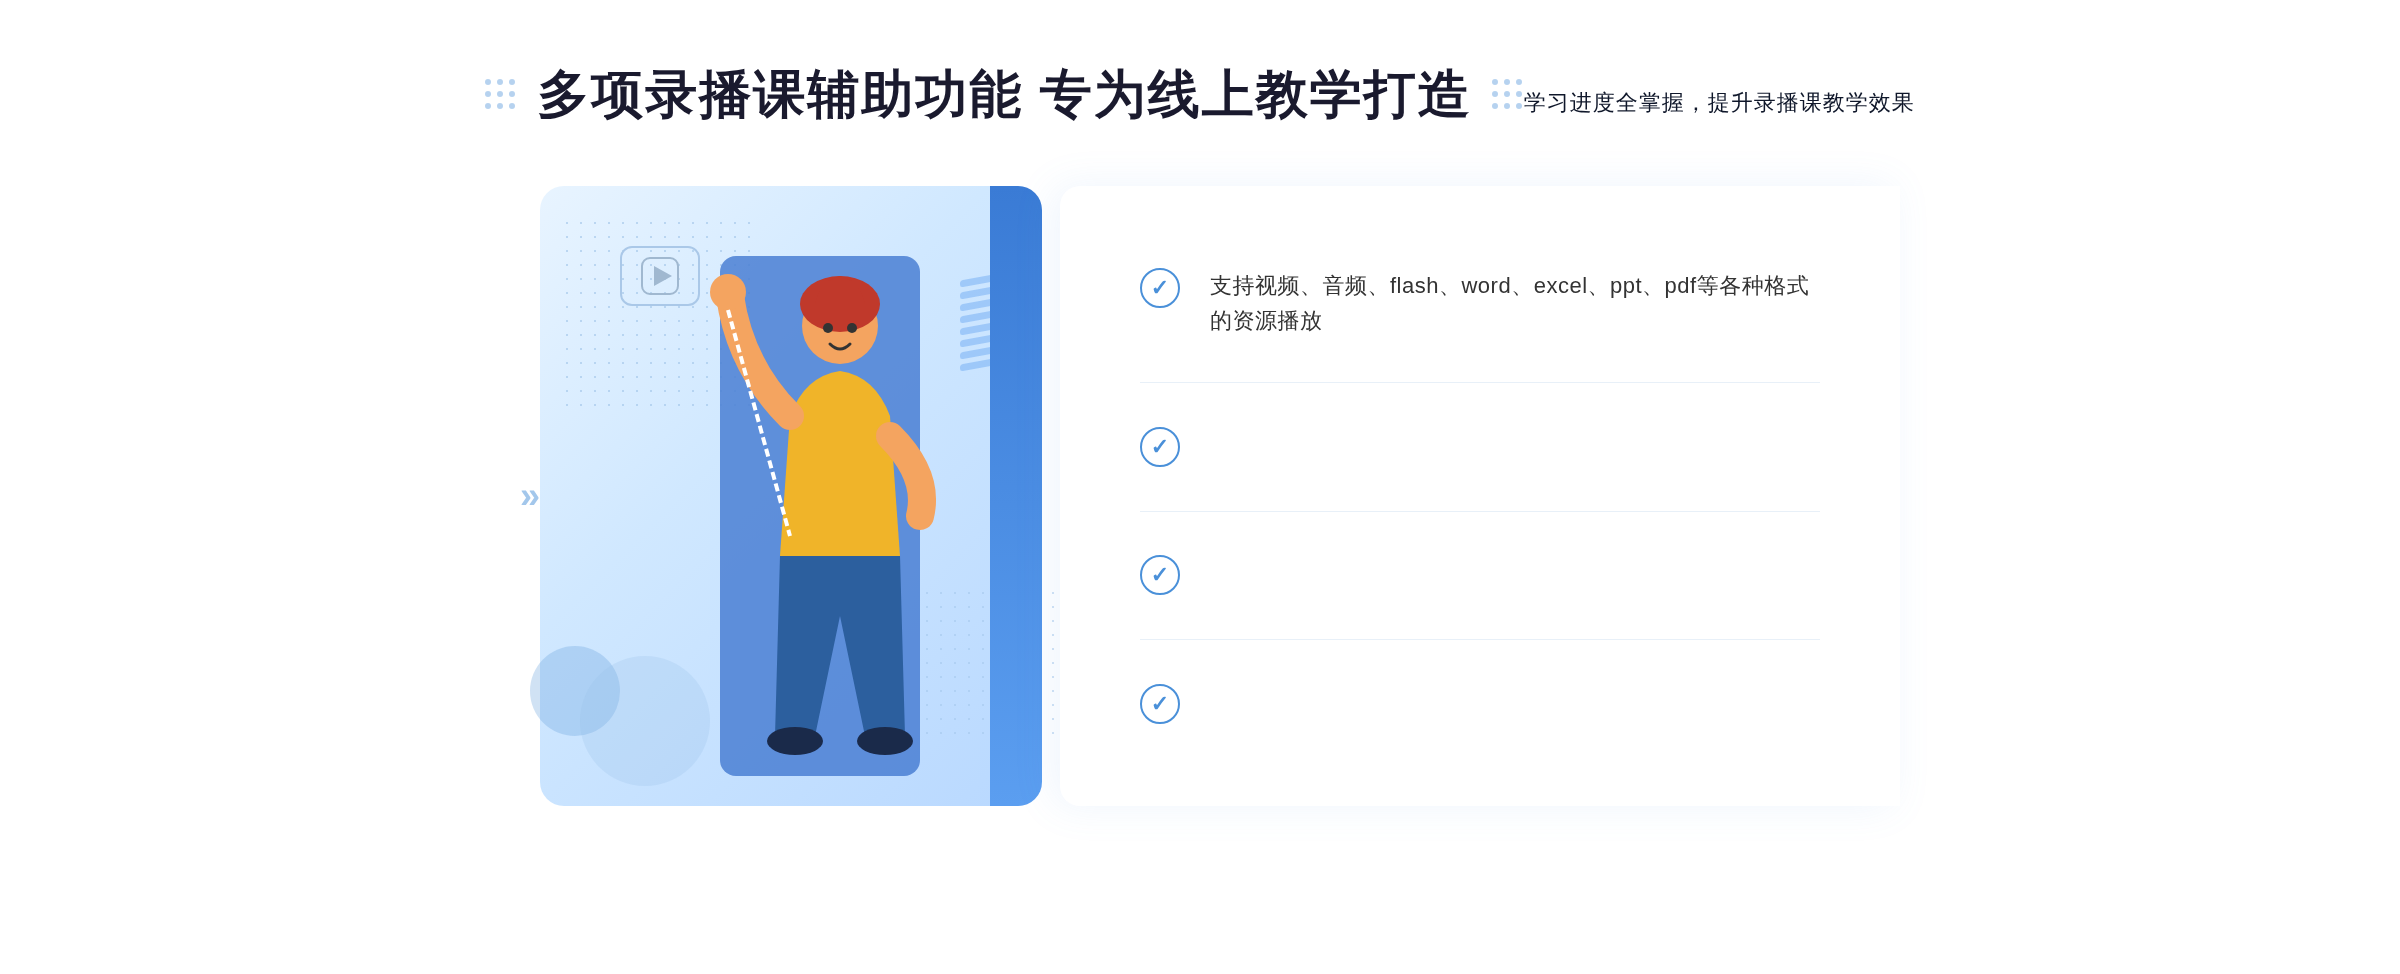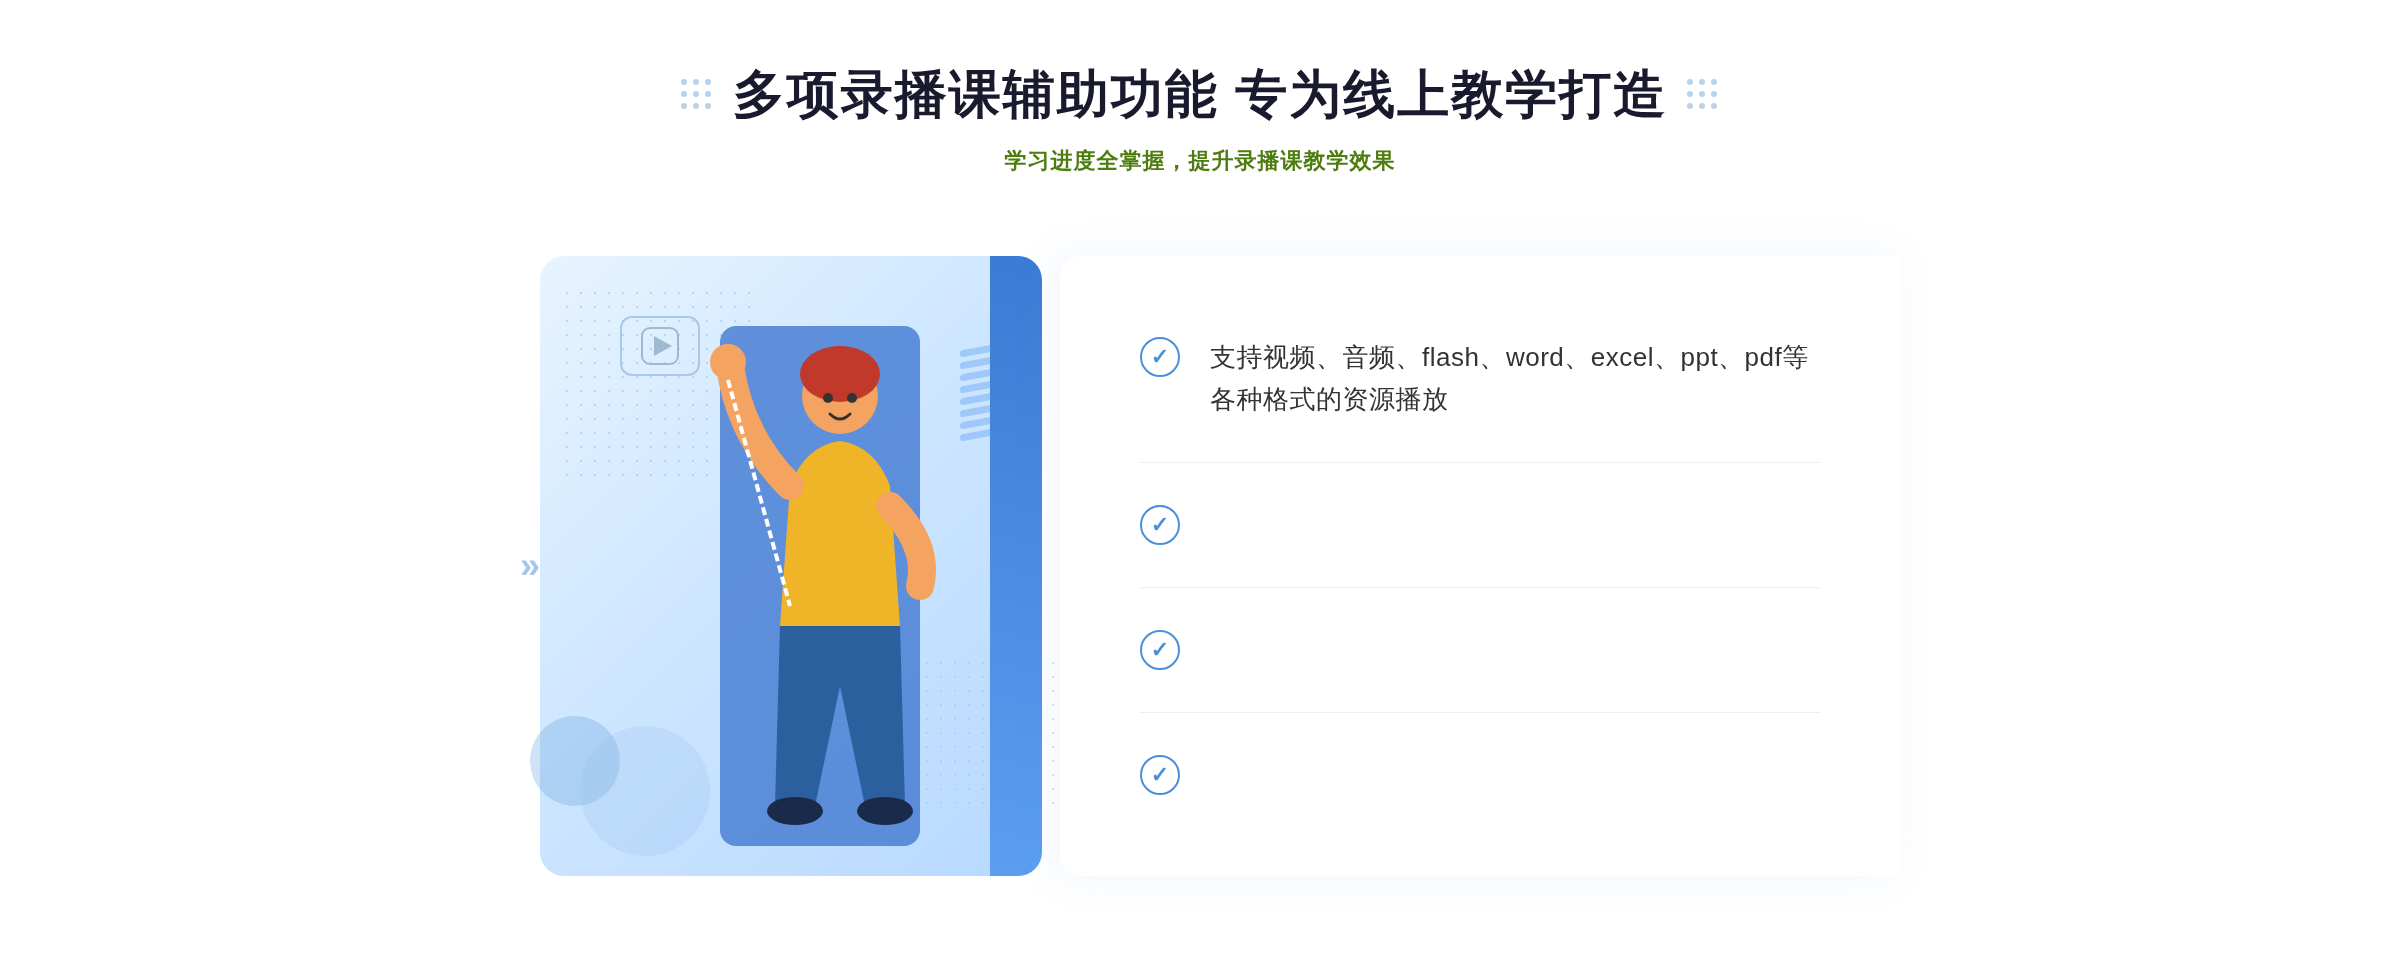--- a/index.html
+++ b/index.html
@@ -19,44 +19,43 @@
       width: 100%;
       max-width: 2400px;
       display: flex;
       flex-direction: column;
       align-items: center;
       padding-top: 60px;
     }
 
     .header-section {
       display: flex;
-      flex-direction: column;
-      align-items: center;
-      margin-bottom: 50px;
+      align-items: center;
+      margin-bottom: 26px;
       position: relative;
     }
 
     .title-row {
       display: flex;
       align-items: center;
       gap: 20px;
     }
 
     .main-title {
       font-size: 52px;
       font-weight: 700;
       color: #1a1a2e;
       letter-spacing: 2px;
     }
 
     .subtitle {
       font-size: 22px;
-      color: #4d7c0f;
+      color: #0f172a;
       margin-top: 16px;
-      font-weight: 700;
+      font-weight: 400;
       letter-spacing: 1px;
       text-align: right;
     }
 
     .content-section {
       display: flex;
       align-items: center;
       width: 1400px;
       gap: 0;
       position: relative;
@@ -231,21 +230,21 @@
     }
 
     .check-mark {
       color: #4a90d9;
       font-size: 22px;
       font-weight: bold;
       line-height: 1;
     }
 
     .feature-text {
-      font-size: 26px;
+      font-size: 22px;
       color: #333;
       line-height: 1.6;
       font-weight: 400;
       letter-spacing: 0.5px;
     }
 
     .feature-divider {
       height: 1px;
       background: #e8f0f8;
       margin: 0 0;

